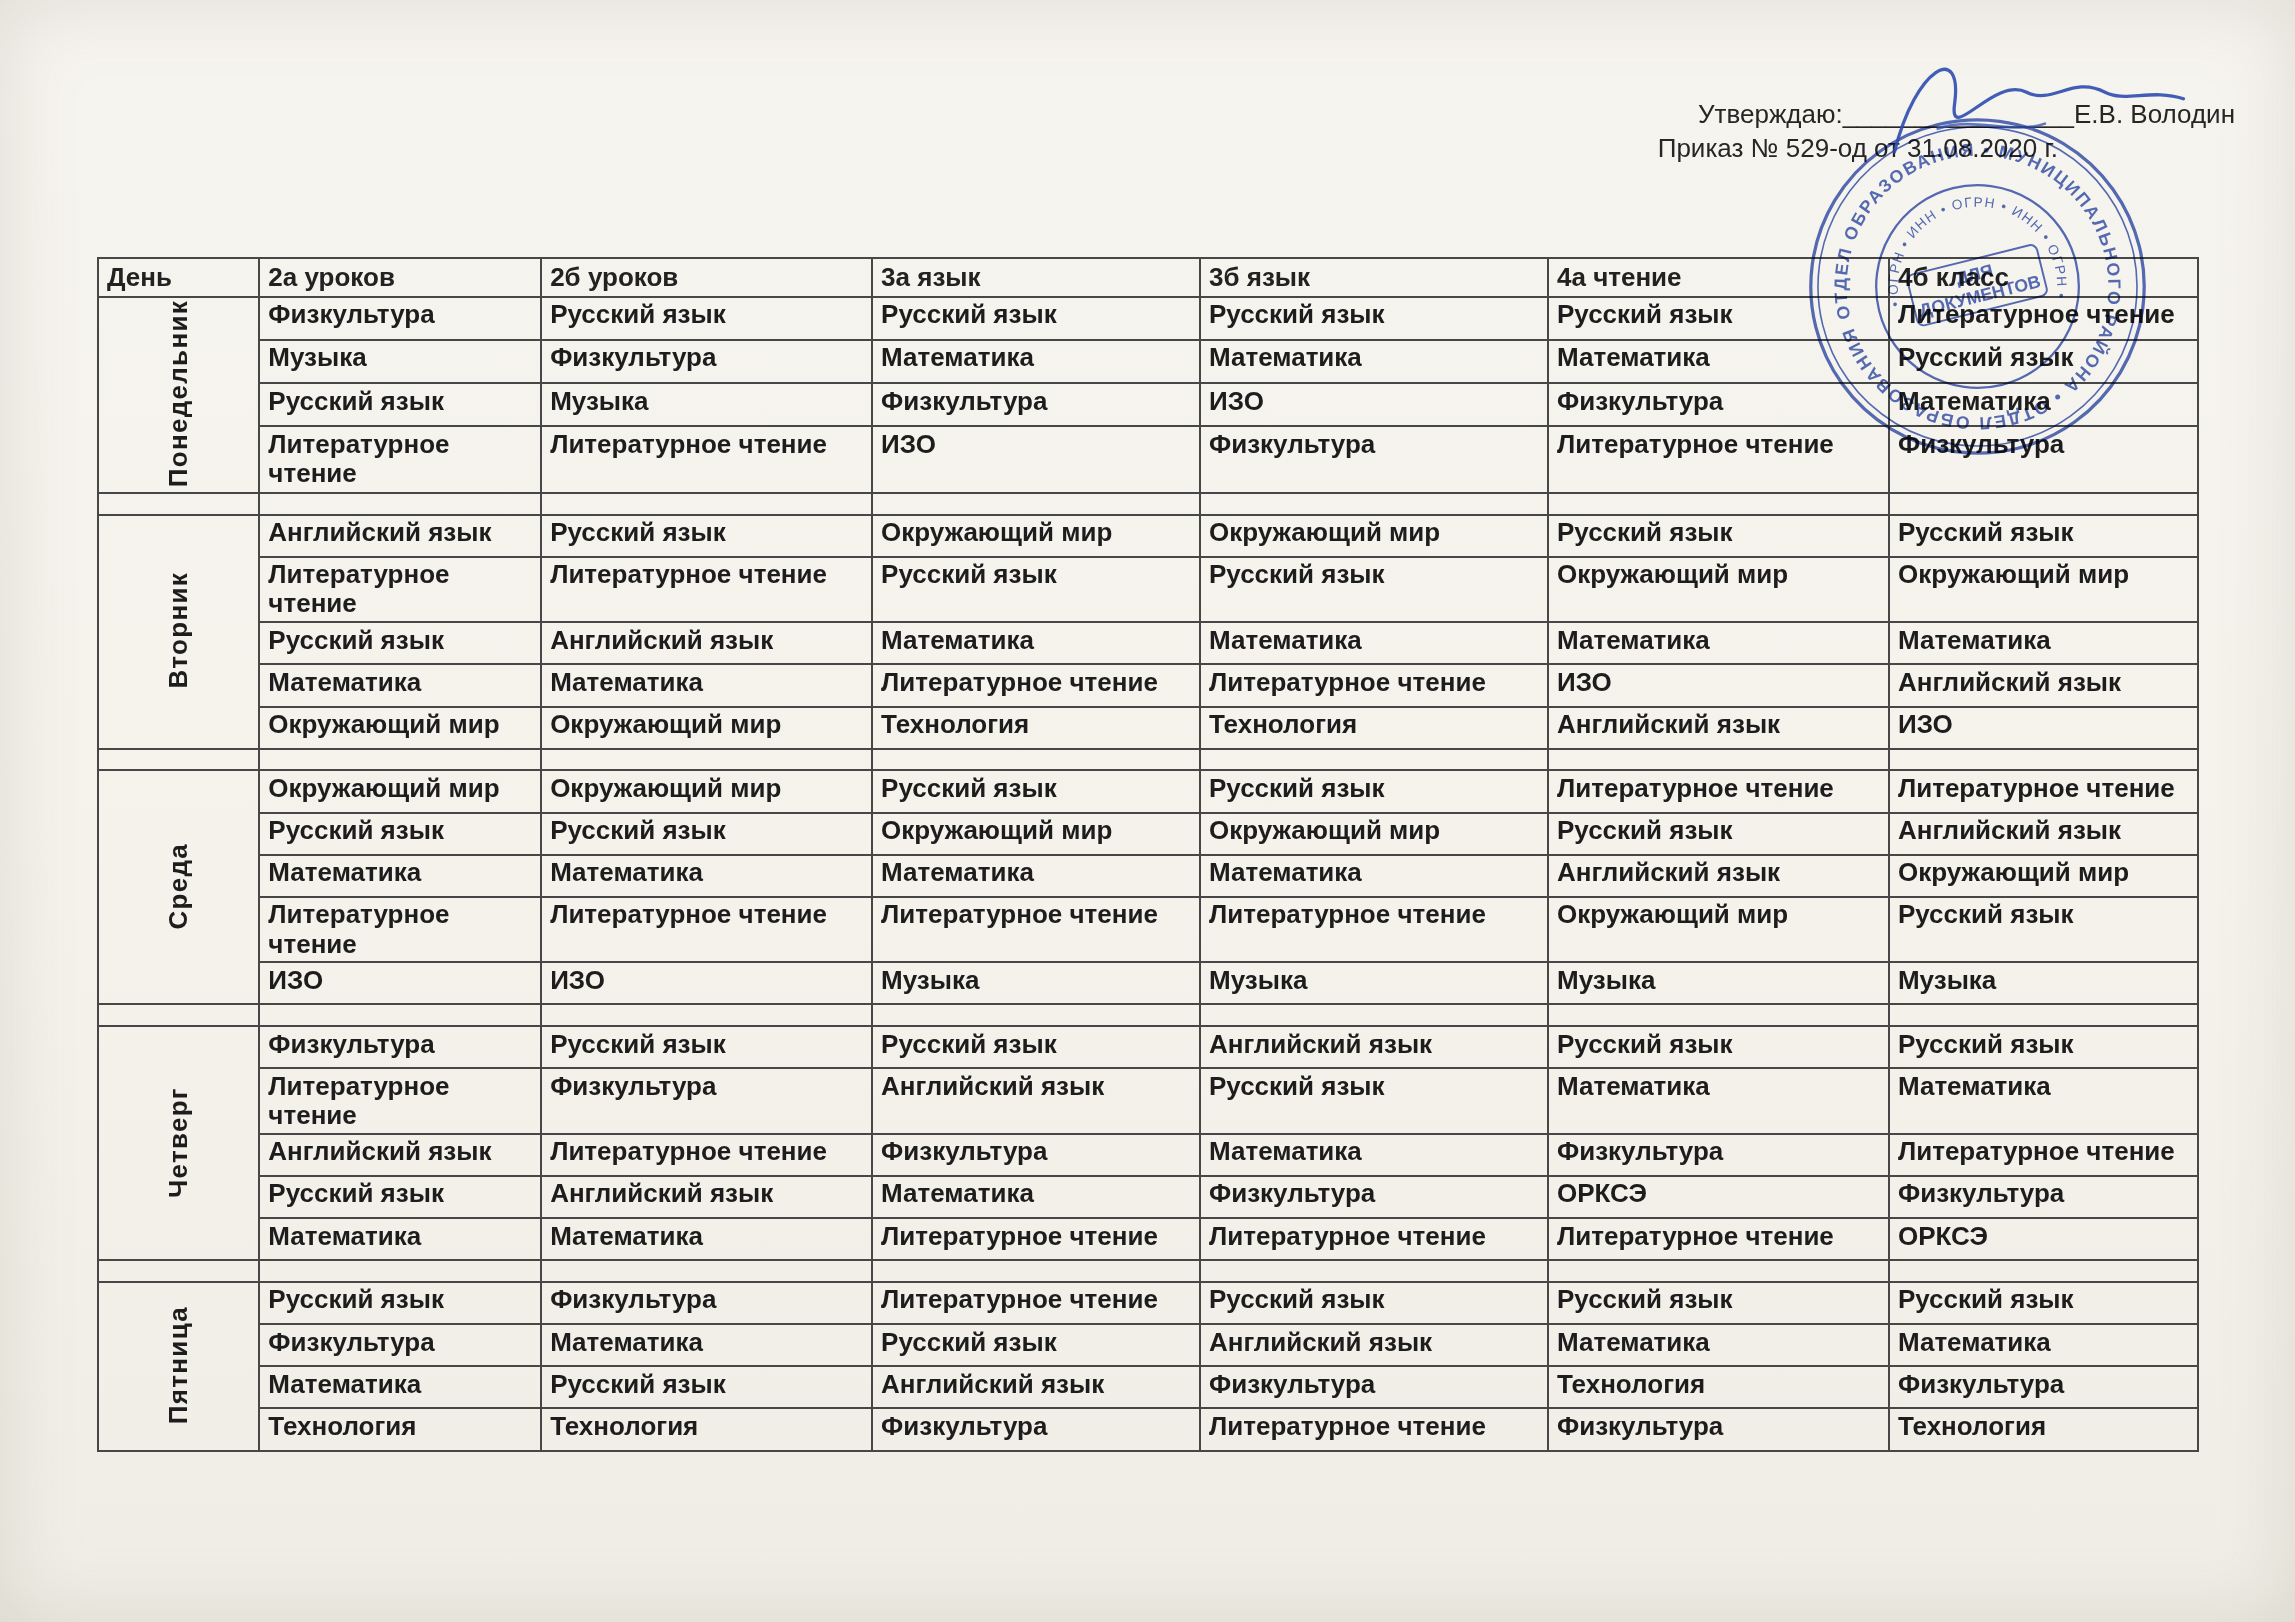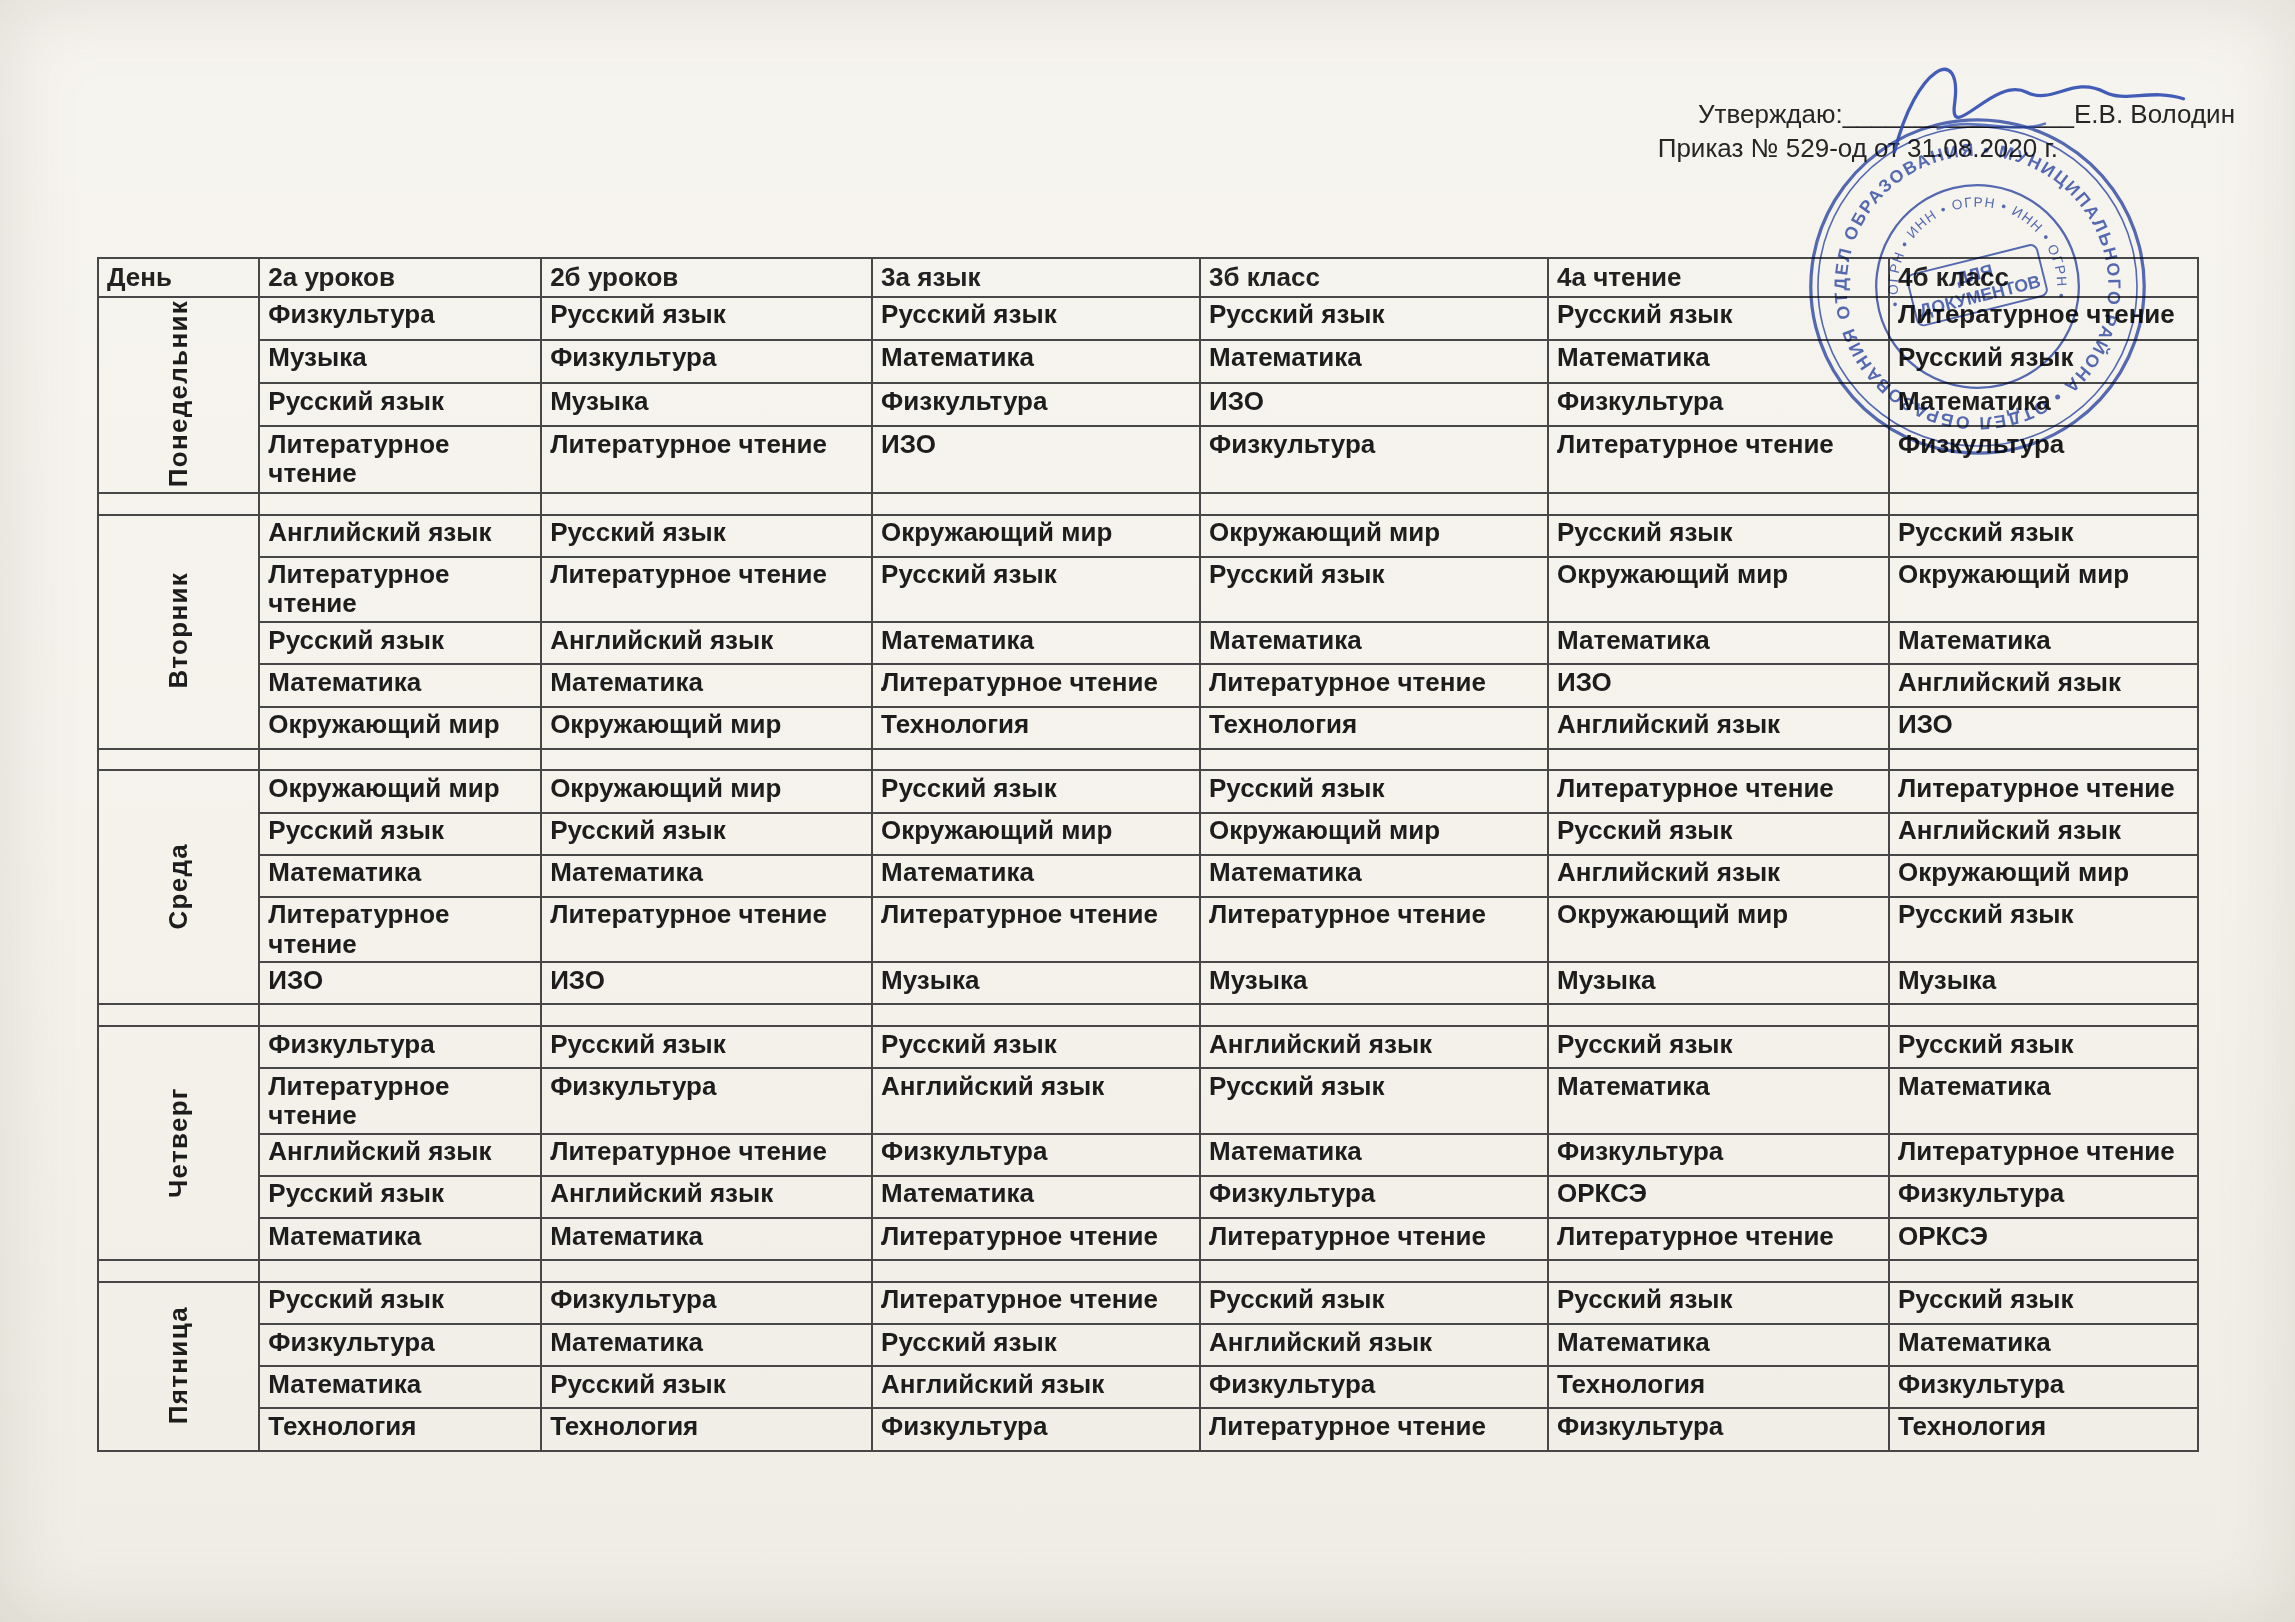--- a/index.html
+++ b/index.html
@@ -146,21 +146,21 @@
         <col style="width:347px">
         <col style="width:340px">
         <col style="width:308px">
       </colgroup>
       <thead>
         <tr>
             <th>День</th>
             <th>2а уроков</th>
             <th>2б уроков</th>
             <th>3а язык</th>
-            <th>3б класс</th>
+            <th>3б язык</th>
             <th>4а чтение</th>
             <th>4б класс</th>
           </tr>
       </thead>
       <tbody>
           <tr>
             <td rowspan="4" class="day-cell"><span class="day-label">Понедельник</span></td>
             <td class="lesson">Физкультура</td>
             <td class="lesson">Русский язык</td>
             <td class="lesson">Русский язык</td>

